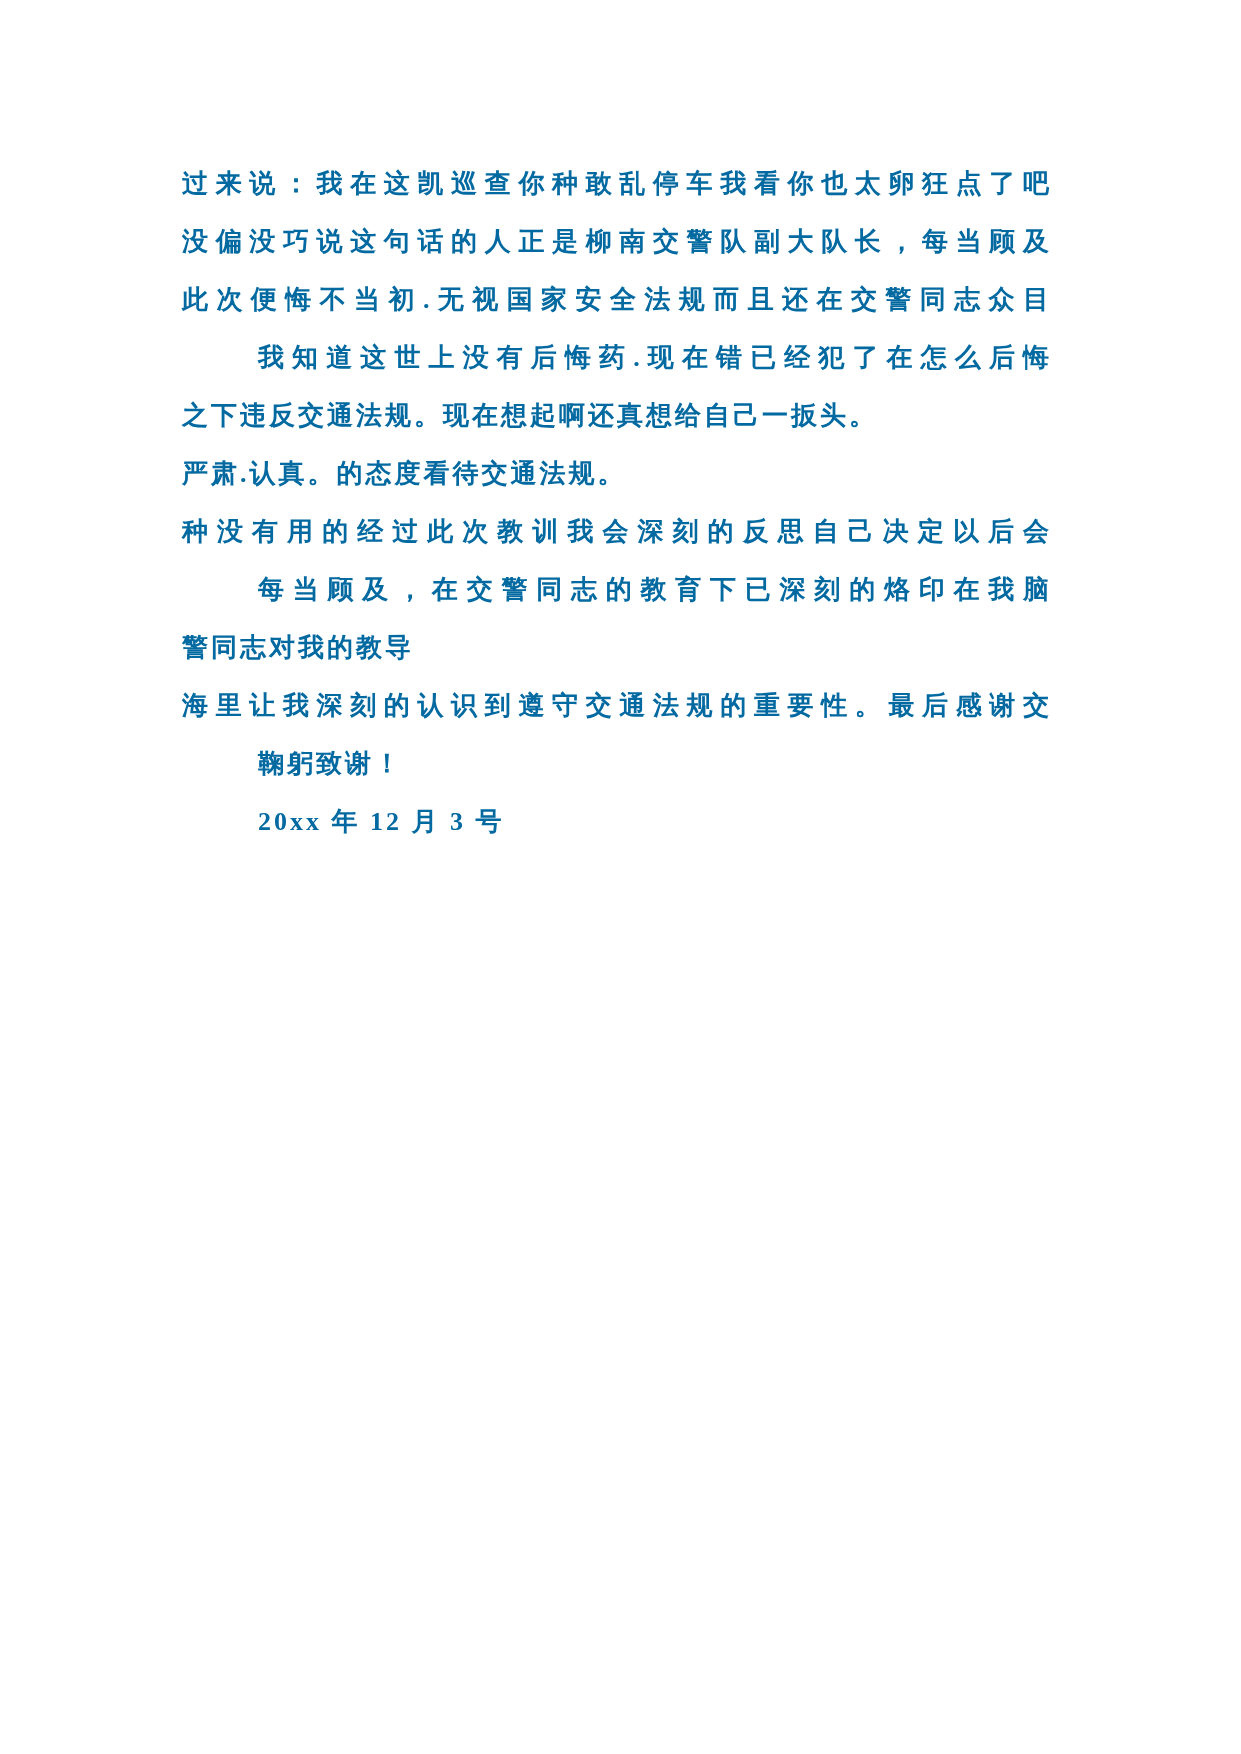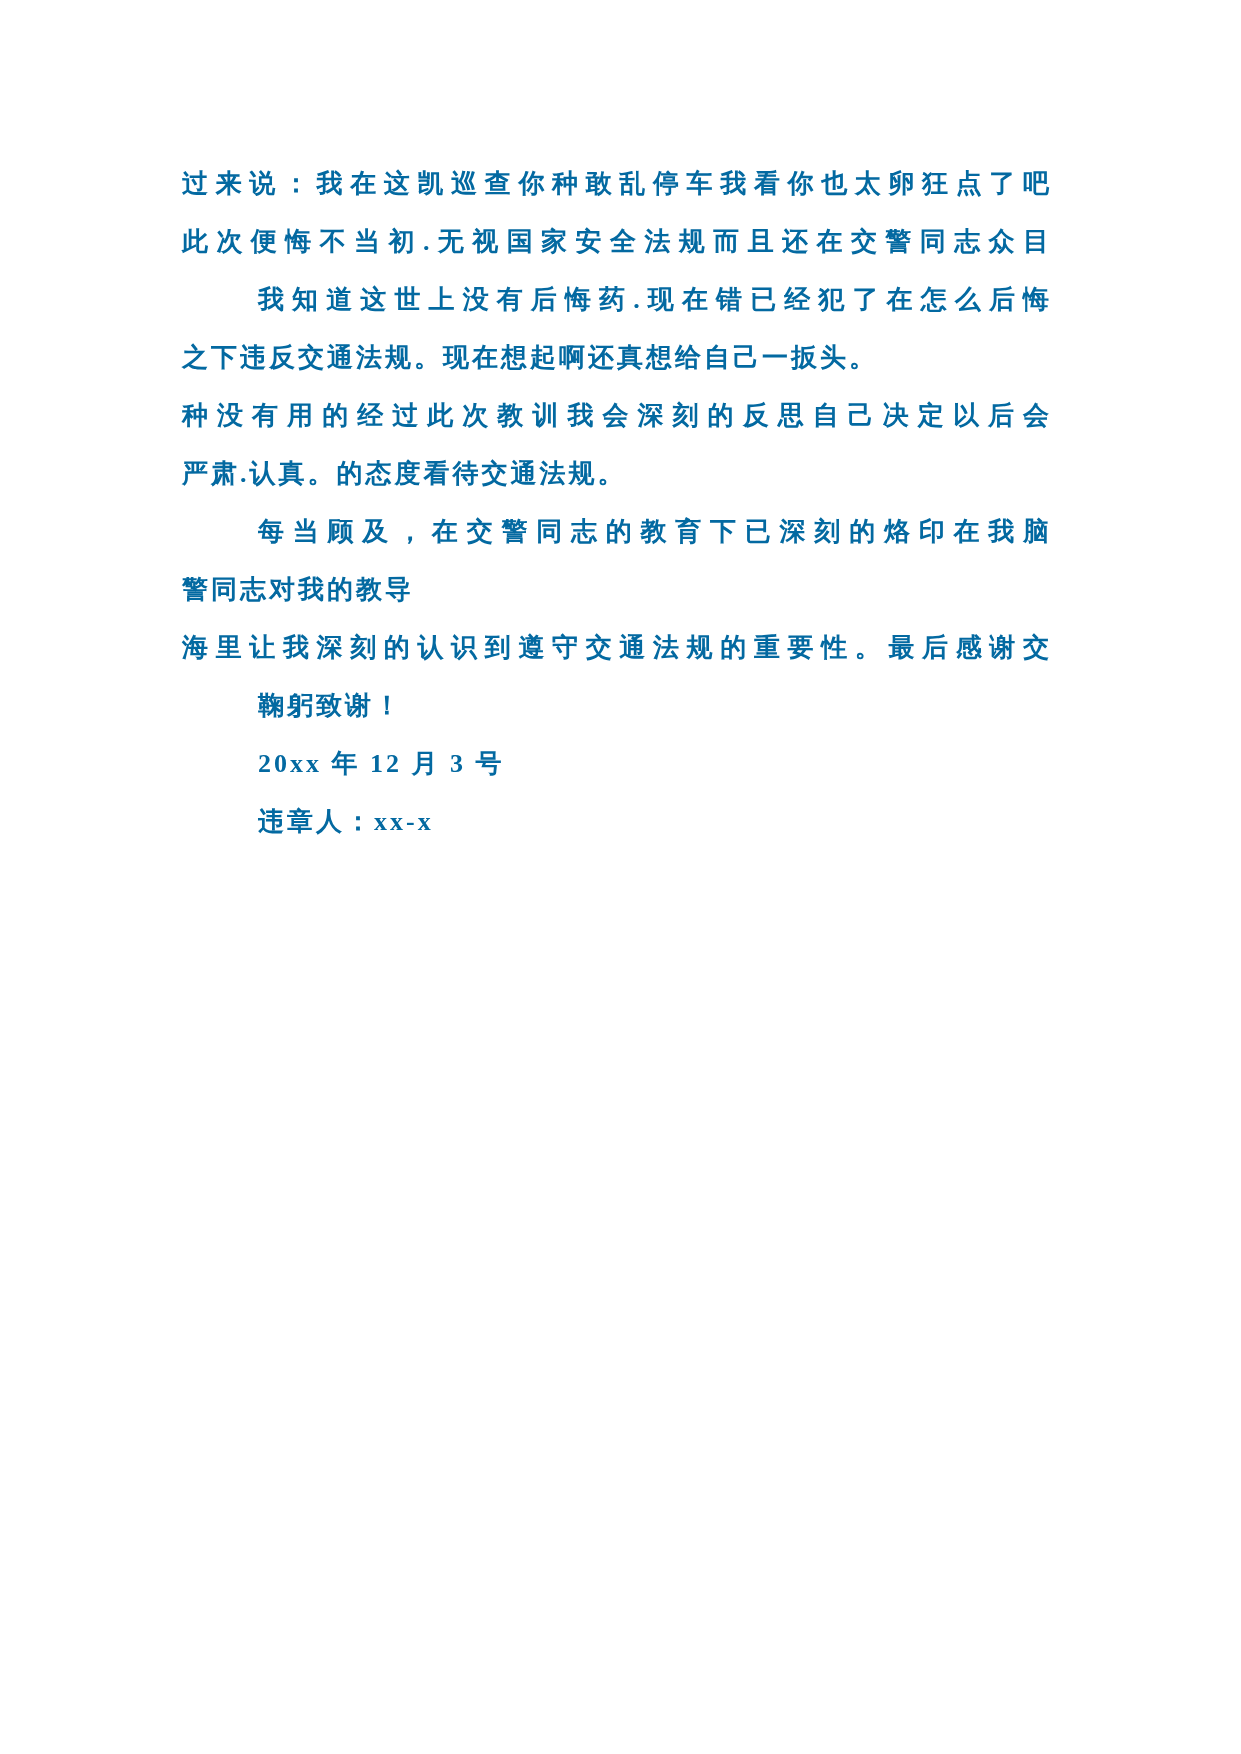--- a/index.html
+++ b/index.html
@@ -47,25 +47,25 @@
   .line.indent {
     text-indent: 76px;
   }
 </style>
 </head>
 <body>
 
 <div class="page">
   <div class="content">
     <div class="line fill">过来说：我在这凯巡查你种敢乱停车我看你也太卵狂点了吧</div>
+    <div class="line fill">没偏没巧说这句话的人正是柳南交警队副大队长，每当顾及</div>
     <div class="line fill">此次便悔不当初.无视国家安全法规而且还在交警同志众目</div>
     <div class="line fill indent">我知道这世上没有后悔药.现在错已经犯了在怎么后悔</div>
     <div class="line">之下违反交通法规。现在想起啊还真想给自己一扳头。</div>
+    <div class="line">严肃.认真。的态度看待交通法规。</div>
     <div class="line fill">种没有用的经过此次教训我会深刻的反思自己决定以后会</div>
-    <div class="line">严肃.认真。的态度看待交通法规。</div>
     <div class="line fill indent">每当顾及，在交警同志的教育下已深刻的烙印在我脑</div>
     <div class="line">警同志对我的教导</div>
     <div class="line fill">海里让我深刻的认识到遵守交通法规的重要性。最后感谢交</div>
     <div class="line indent">鞠躬致谢！</div>
     <div class="line indent">20xx 年 12 月 3 号</div>
-    <div class="line indent">违章人：xx-x</div>
   </div>
 </div>
 
 </body></html>

